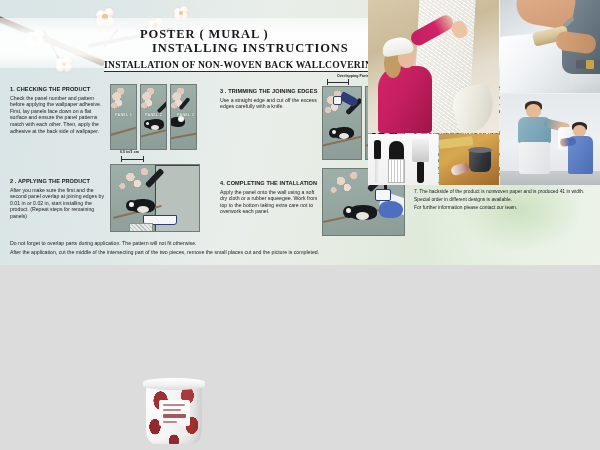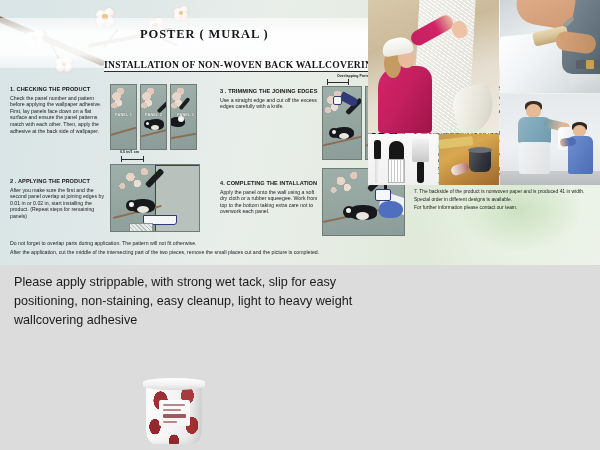--- a/index.html
+++ b/index.html
@@ -340,20 +340,21 @@
         <i style="left:8px;top:8px;"></i>
       <i style="left:0;top:8px;"></i>
         <b></b>
     </div>
   </div>
 
   <div class="hdrband"></div>
 
   <div class="titleblock">
     <div class="title1">POSTER ( MURAL )</div>
+    <div class="title2">INSTALLING INSTRUCTIONS</div>
   </div>
   <div class="subtitle">INSTALLATION OF NON-WOVEN BACK WALLCOVERING MATERIAL</div>
 
   <div class="step step1">
     <p class="step-h">1. CHECKING THE PRODUCT</p>
     <p class="step-b">Check the panel number and pattern before applying the wallpaper adhesive. First, lay panels face down on a flat surface and ensure the panel patterns match with each other. Then, apply the adhesive at the back side of wallpaper.</p>
   </div>
 
   <div class="step step2">
     <p class="step-h">2 . APPLYING THE PRODUCT</p>
@@ -489,21 +490,20 @@
   </div>
 
   <div class="notes">
     <p>Do not forget to overlap parts during application. The pattern will not fit otherwise.</p>
     <p>After the application, cut the middle of the intersecting part of the two pieces, remove the small places cut and the picture is completed.</p>
   </div>
 </div>
 
 <div class="bottom">
   <div class="promo">
-    <p class="promo-b">Please apply strippable, with strong wet tack, slip for easy positioning, non-staining, easy cleanup, light to heavy weight wallcovering adhesive</p>
   </div>
 </div>
 
 <div class="bucket">
   <div class="tub"></div>
   <div class="lid"></div>
   <div class="label">
     <div class="bar" style="top:4px;width:22px;"></div>
     <div class="bar" style="top:9px;width:18px;"></div>
     <div class="bar" style="top:14px;width:23px;background:#9e5b5e;height:4px;"></div>

